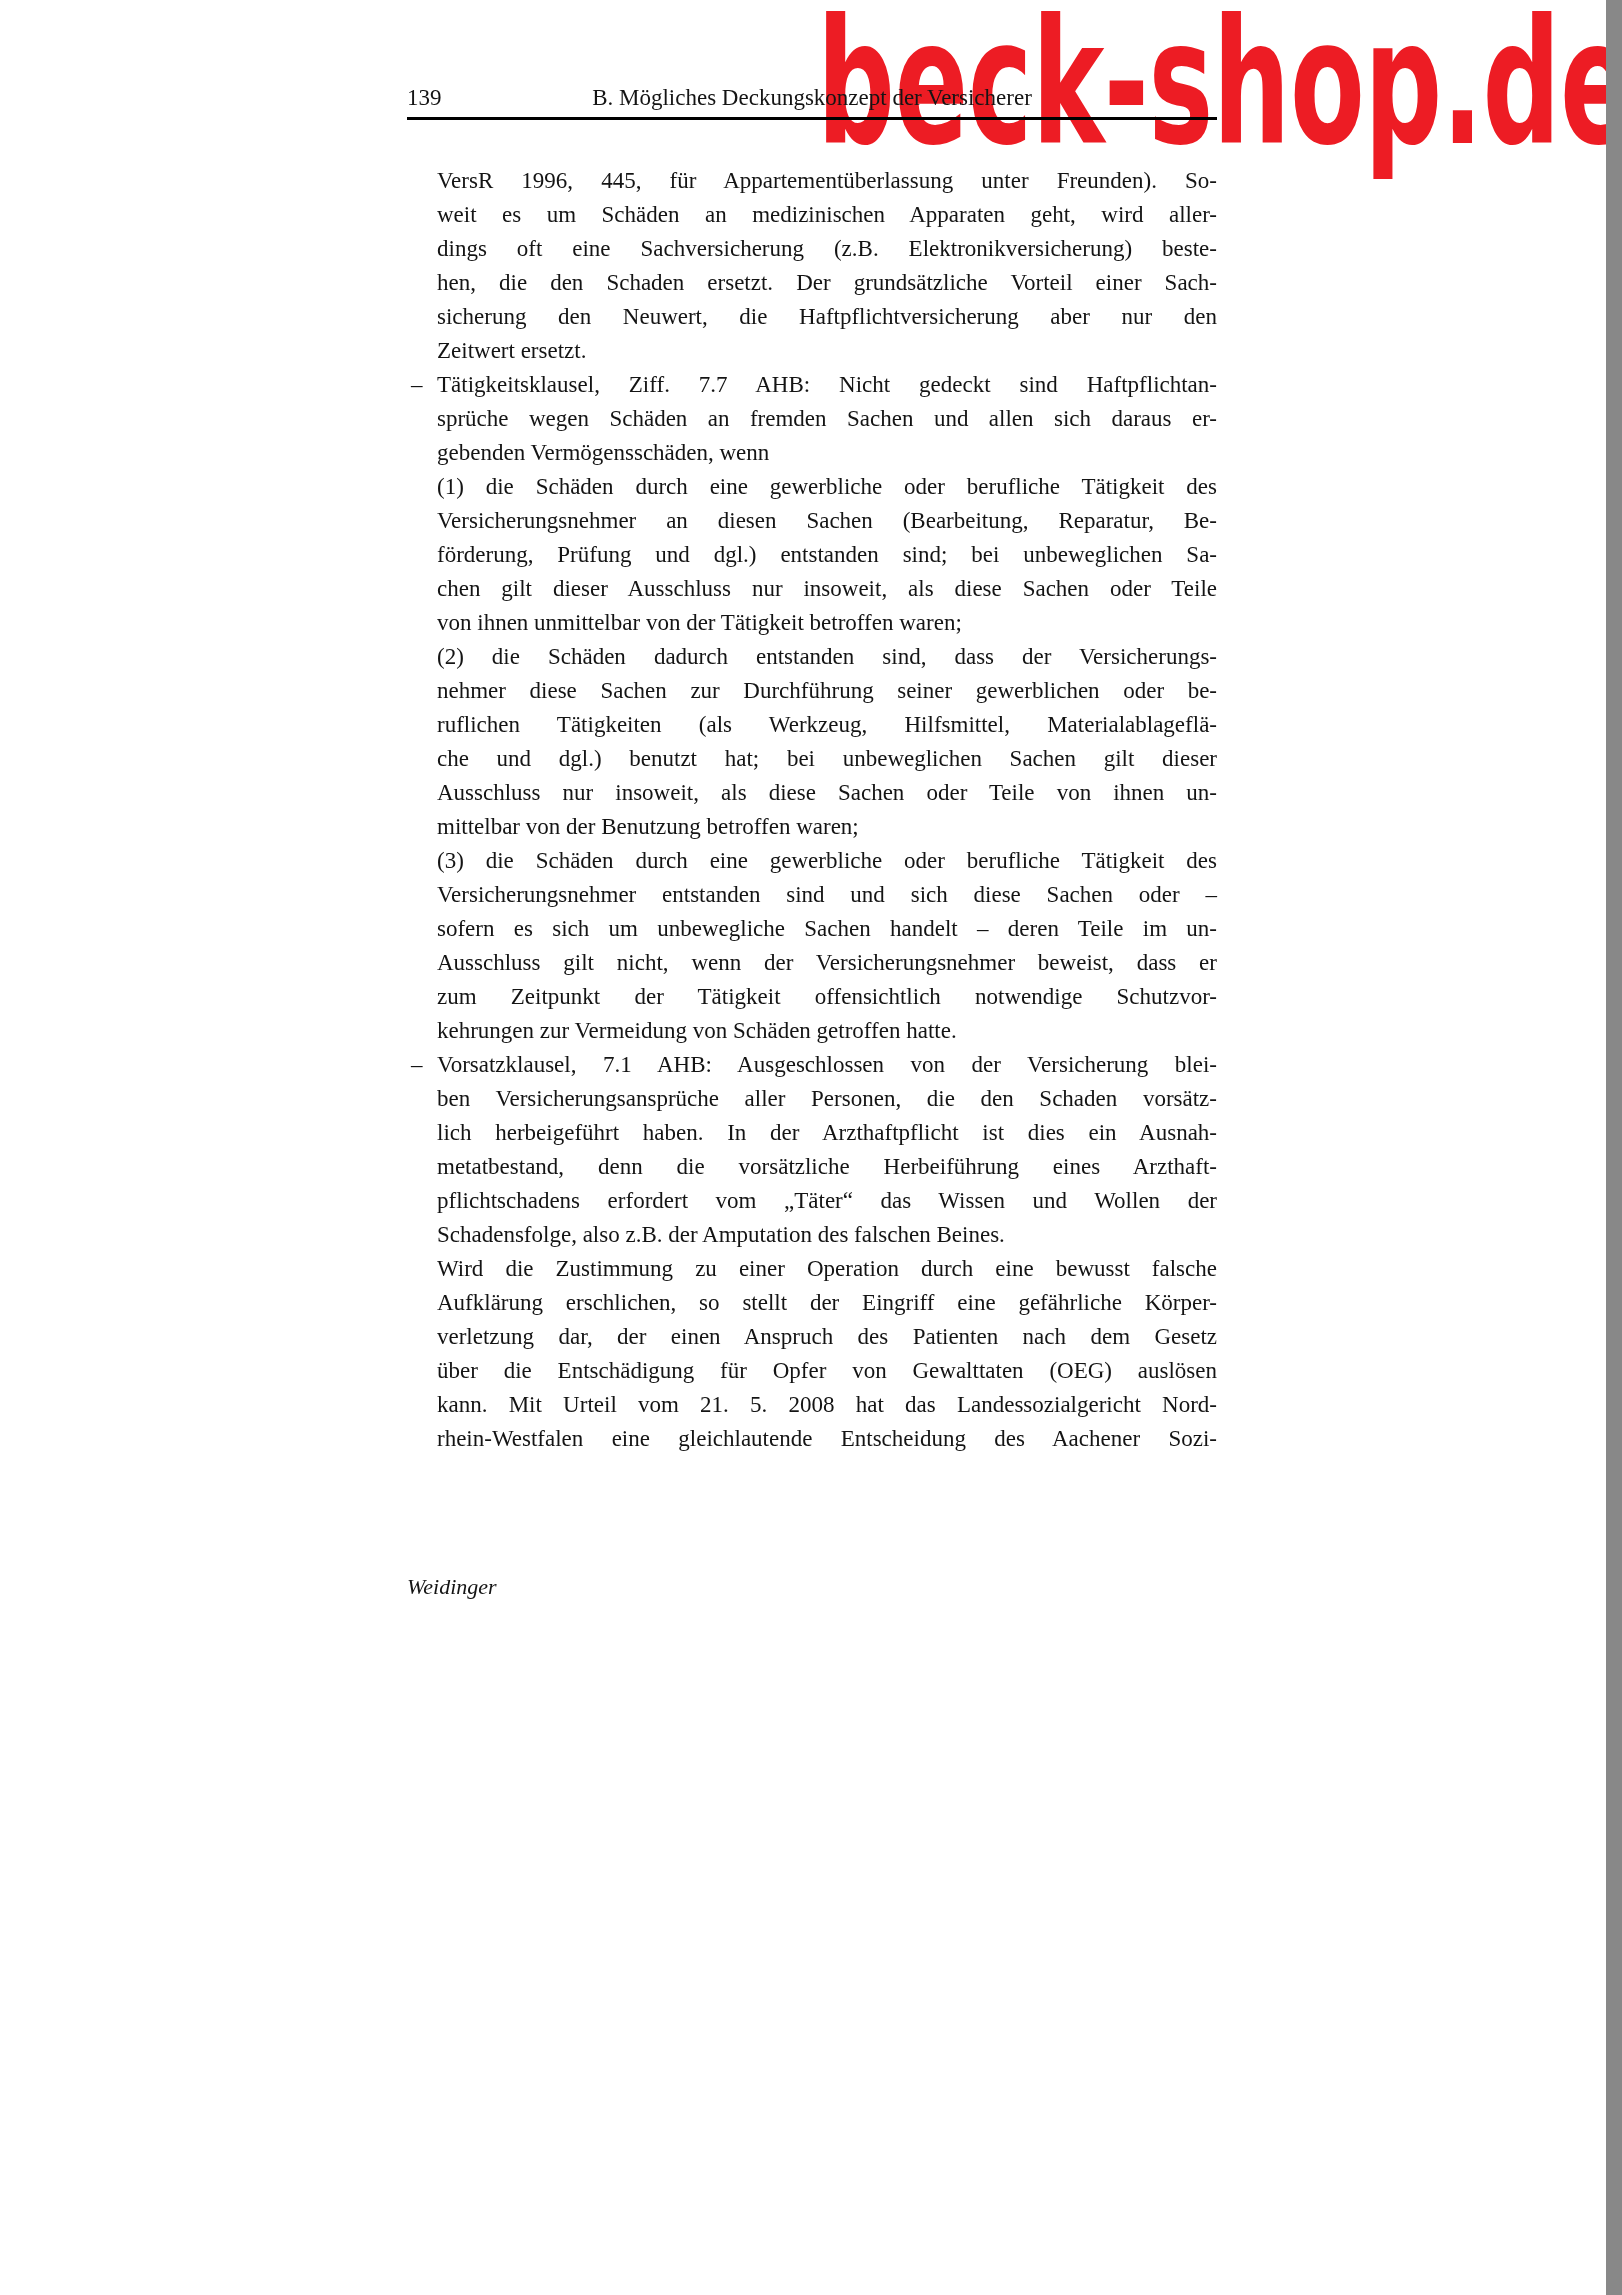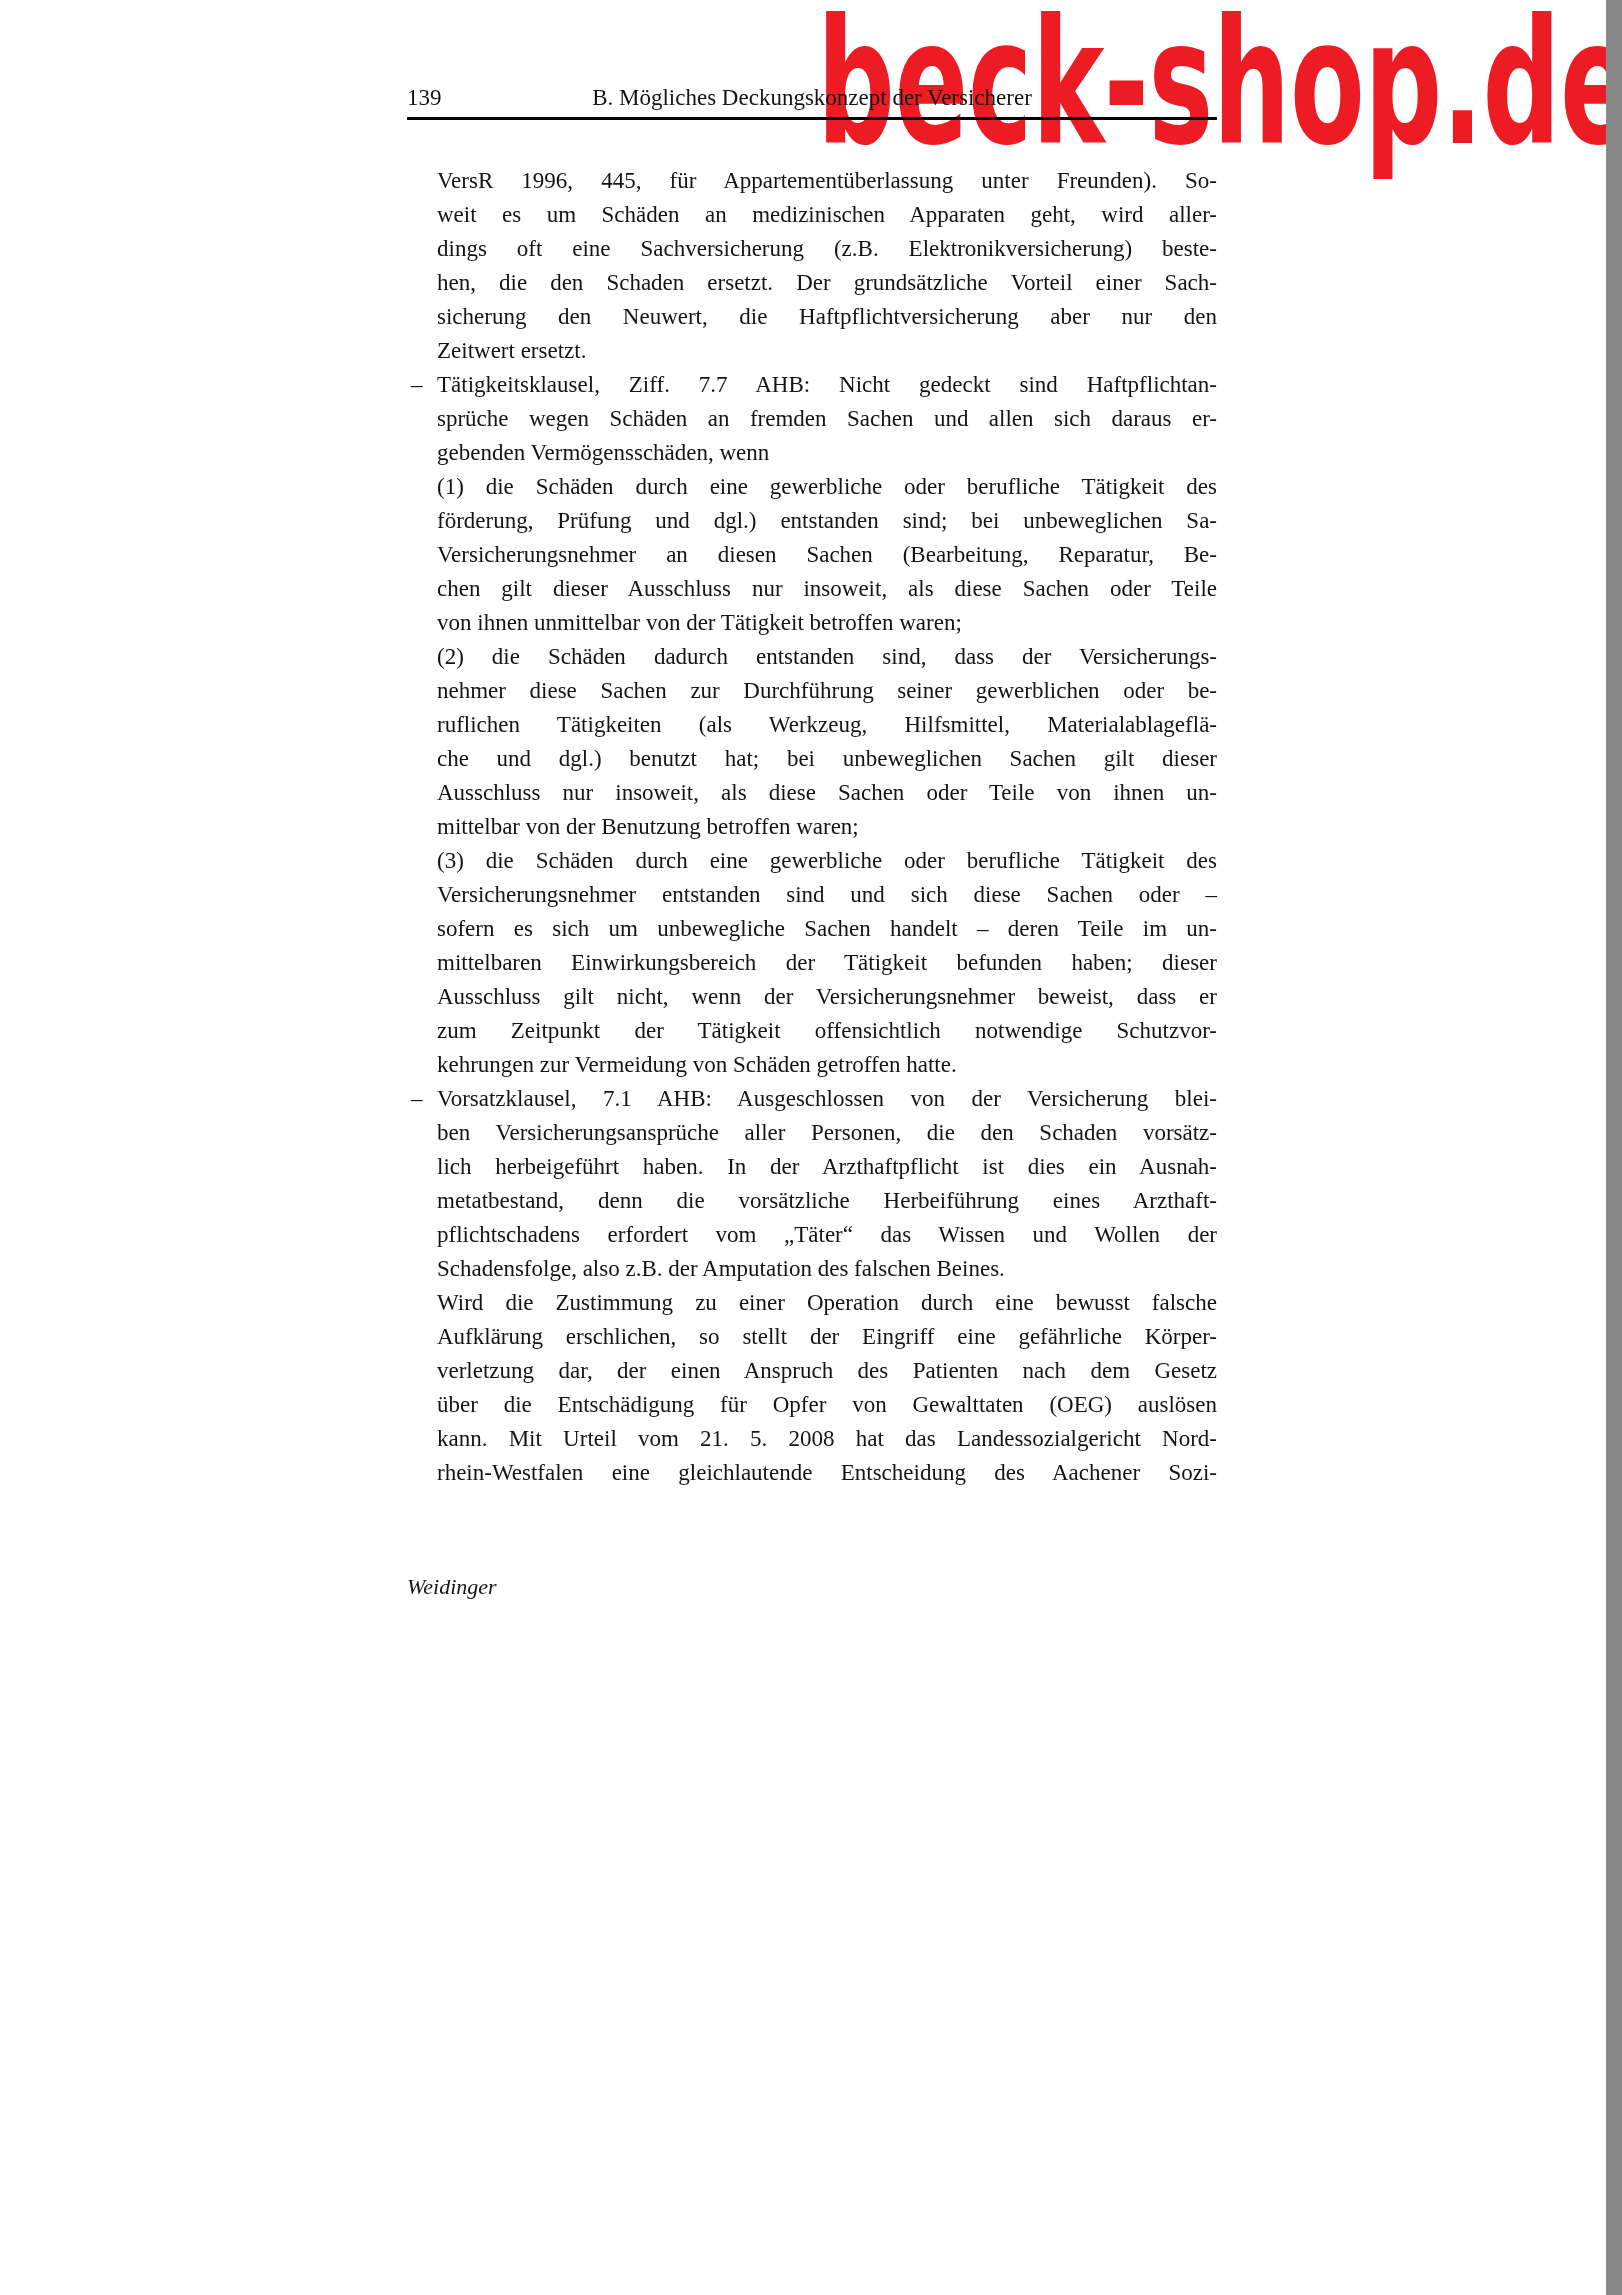--- a/index.html
+++ b/index.html
@@ -61,34 +61,33 @@
         <div class="line just">hen, die den Schaden ersetzt. Der grundsätzliche Vorteil einer Sach-</div>
         <div class="line just">sicherung den Neuwert, die Haftpflichtversicherung aber nur den</div>
         <div class="line">Zeitwert ersetzt.</div>
       </div>
       <div class="para">
         <span class="marker">–</span>
         <div class="line just"><b>Tätigkeitsklausel,</b> Ziff. 7.7 AHB: Nicht gedeckt sind Haftpflichtan-</div>
         <div class="line just">sprüche wegen Schäden an fremden Sachen und allen sich daraus er-</div>
         <div class="line">gebenden Vermögensschäden, wenn</div>
         <div class="line just">(1) die Schäden durch eine gewerbliche oder berufliche Tätigkeit des</div>
+        <div class="line just">Versicherungsnehmer an diesen Sachen (Bearbeitung, Reparatur, Be-</div>
         <div class="line just">förderung, Prüfung und dgl.) entstanden sind; bei unbeweglichen Sa-</div>
-        <div class="line just">Versicherungsnehmer an diesen Sachen (Bearbeitung, Reparatur, Be-</div>
         <div class="line just">chen gilt dieser Ausschluss nur insoweit, als diese Sachen oder Teile</div>
         <div class="line">von ihnen unmittelbar von der Tätigkeit betroffen waren;</div>
         <div class="line just">(2) die Schäden dadurch entstanden sind, dass der Versicherungs-</div>
         <div class="line just">nehmer diese Sachen zur Durchführung seiner gewerblichen oder be-</div>
         <div class="line just">ruflichen Tätigkeiten (als Werkzeug, Hilfsmittel, Materialablageflä-</div>
         <div class="line just">che und dgl.) benutzt hat; bei unbeweglichen Sachen gilt dieser</div>
         <div class="line just">Ausschluss nur insoweit, als diese Sachen oder Teile von ihnen un-</div>
         <div class="line">mittelbar von der Benutzung betroffen waren;</div>
         <div class="line just">(3) die Schäden durch eine gewerbliche oder berufliche Tätigkeit des</div>
         <div class="line just">Versicherungsnehmer entstanden sind und sich diese Sachen oder –</div>
         <div class="line just">sofern es sich um unbewegliche Sachen handelt – deren Teile im un-</div>
-        <div class="line just">mittelbaren Einwirkungsbereich der Tätigkeit befunden haben; dieser</div>
         <div class="line just">Ausschluss gilt nicht, wenn der Versicherungsnehmer beweist, dass er</div>
         <div class="line just">zum Zeitpunkt der Tätigkeit offensichtlich notwendige Schutzvor-</div>
         <div class="line">kehrungen zur Vermeidung von Schäden getroffen hatte.</div>
       </div>
       <div class="para">
         <span class="marker">–</span>
         <div class="line just"><b>Vorsatzklausel,</b> 7.1 AHB: Ausgeschlossen von der Versicherung blei-</div>
         <div class="line just">ben Versicherungsansprüche aller Personen, die den Schaden vorsätz-</div>
         <div class="line just">lich herbeigeführt haben. In der Arzthaftpflicht ist dies ein Ausnah-</div>
         <div class="line just">metatbestand, denn die vorsätzliche Herbeiführung eines Arzthaft-</div>

